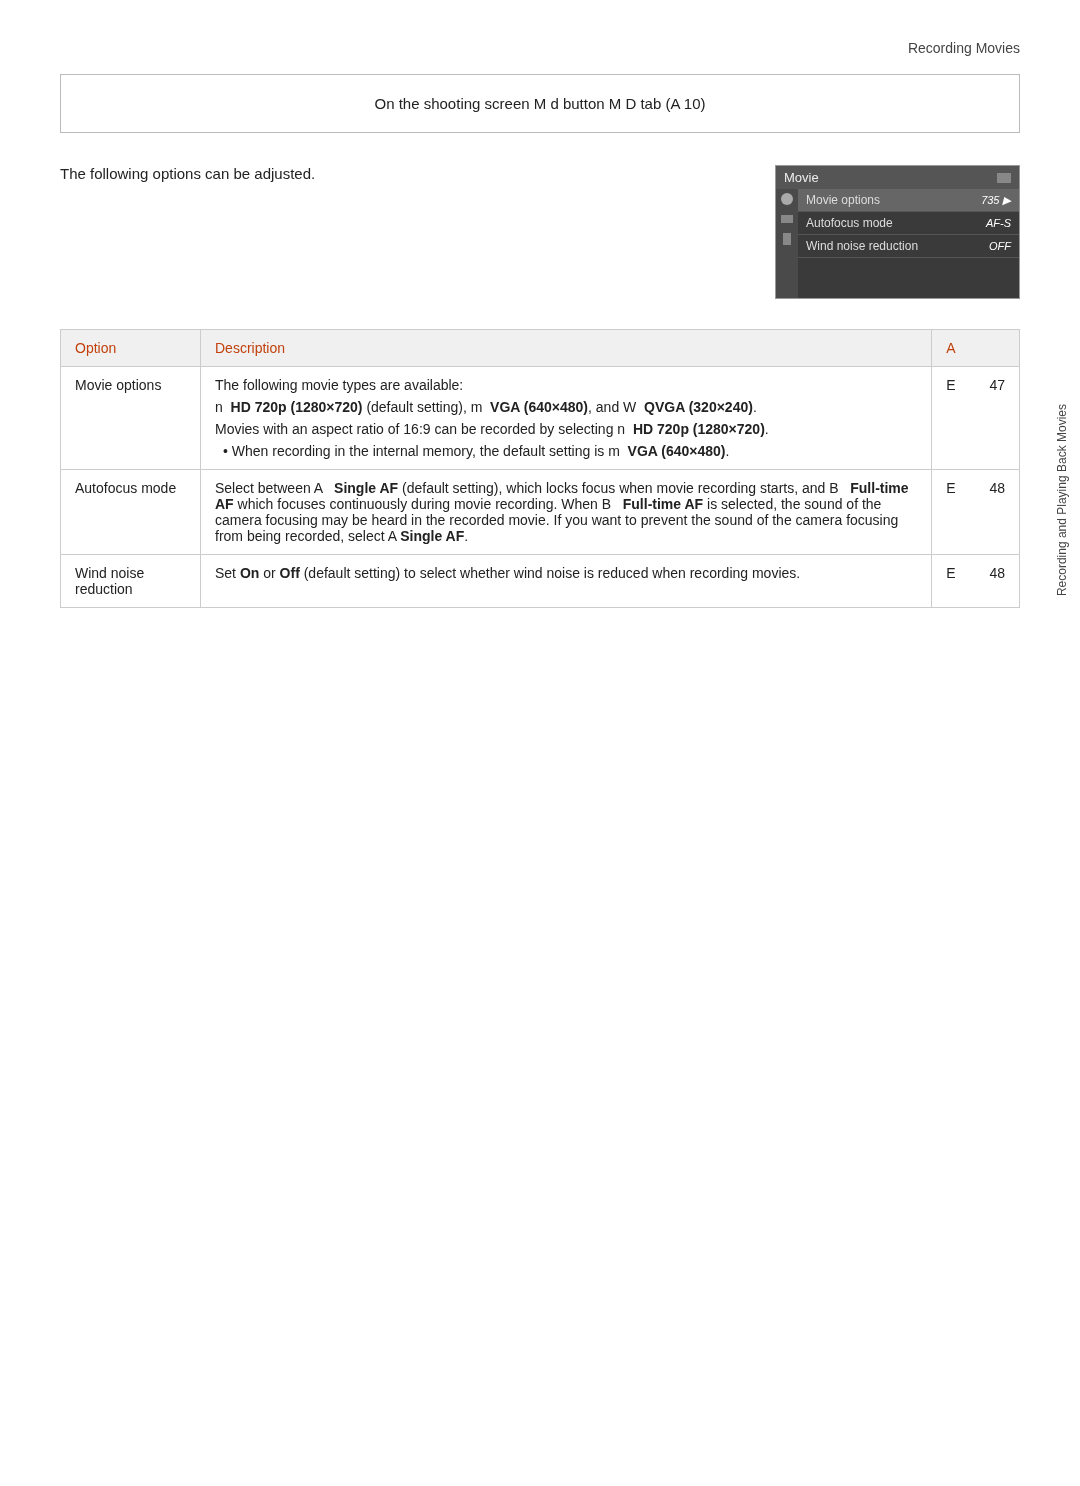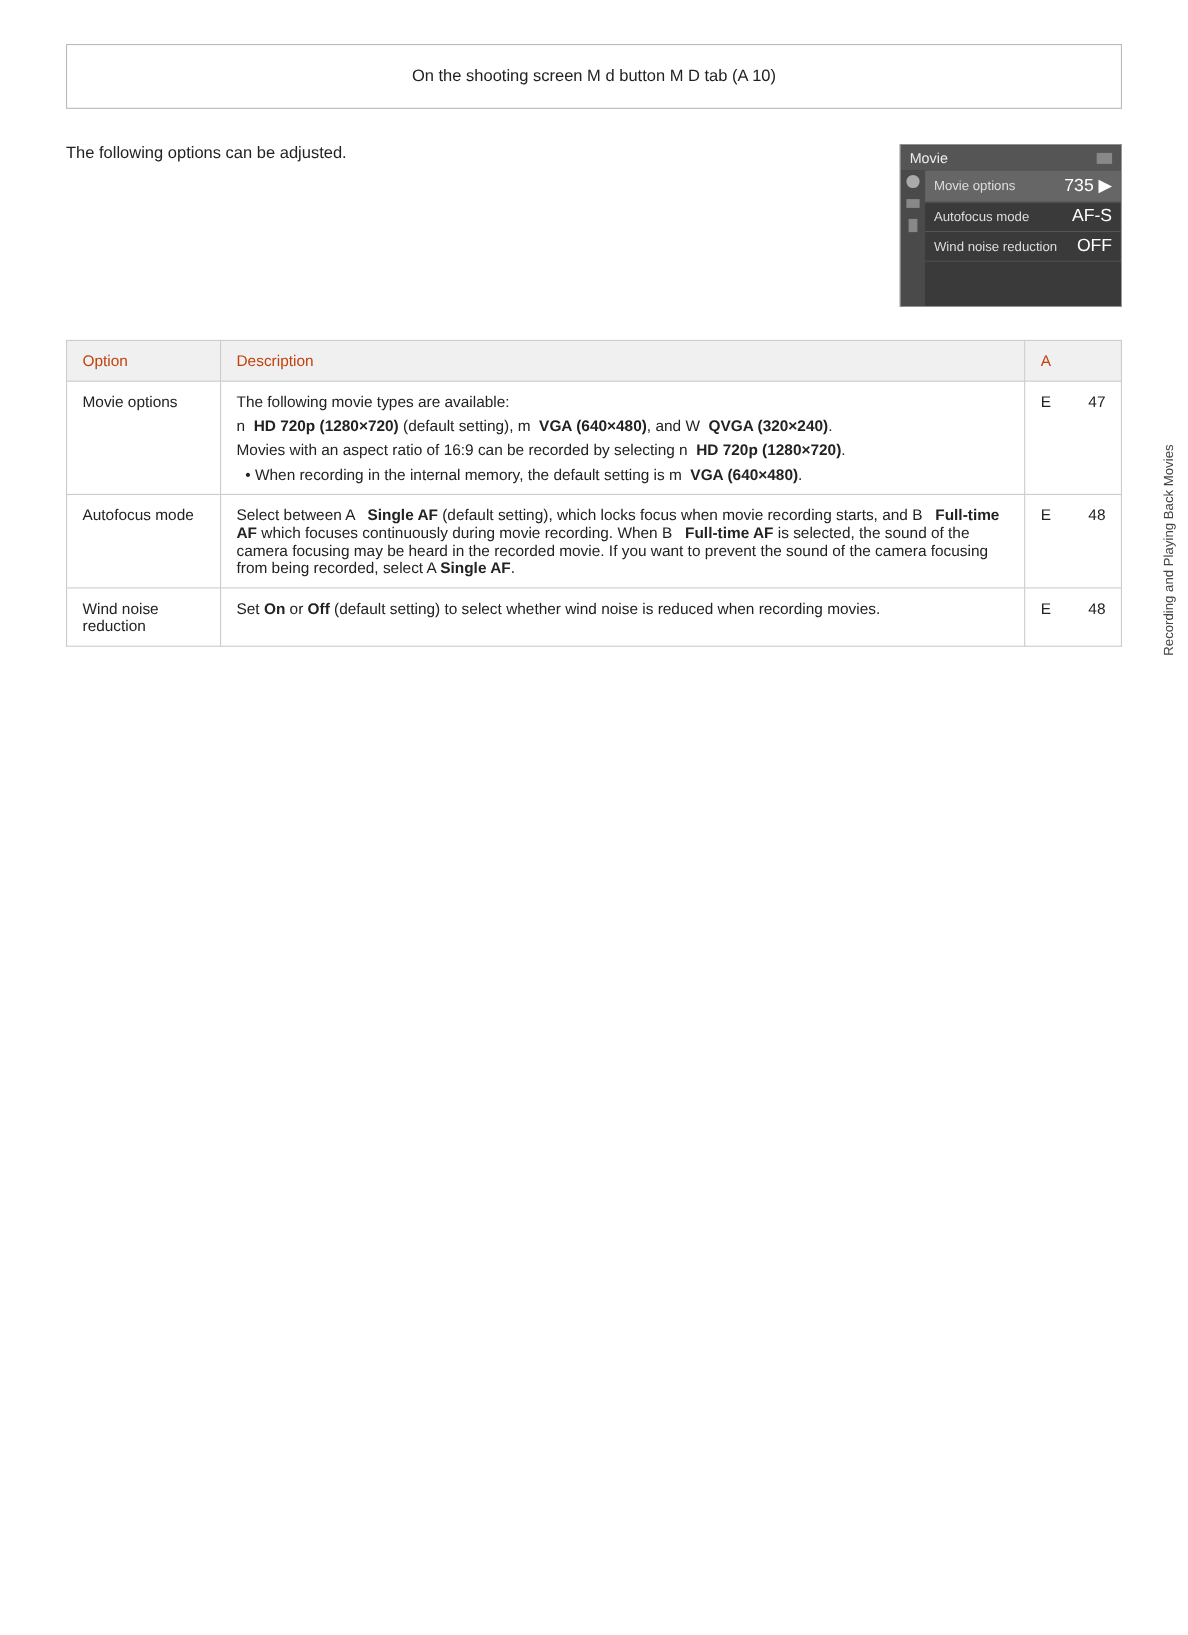--- a/index.html
+++ b/index.html
@@ -44,21 +44,21 @@
       margin-bottom: 30px;
     }
     .intro-text {
       font-size: 15px;
       flex: 1;
     }
     
     .camera-menu {
       border: 1px solid #999;
       background: #3a3a3a;
-      width: 202px;
+      width: 245px;
       flex-shrink: 0;
       font-size: 12px;
       color: #eee;
       margin-top: 0;
     }
     .camera-menu-title {
       background: #555;
       padding: 4px 8px;
       font-size: 13px;
       display: flex;
@@ -80,21 +80,22 @@
       font-size: 12px;
     }
     .camera-menu-row.highlighted {
       background: #666;
     }
     .camera-menu-row .row-label {
       color: #ddd;
     }
     .camera-menu-row .row-value {
       color: #fff;
-      font-size: 16px;
+      font-size: 11px;
+      font-style: italic;
     }
 
     
     .data-table {
       width: 100%;
       border-collapse: collapse;
       margin-top: 10px;
     }
     .data-table th, .data-table td {
       border: 1px solid #ccc;
@@ -168,20 +169,23 @@
       font-size: 14px;
       margin-left: 26px;
     }
   </style>
 </head>
 <body>
 
 <div class="page">
 
   
+  <div class="page-header">
+    <span>Recording Movies</span>
+  </div>
 
   
 
   
   <div class="shooting-screen-box">
     <span>On the shooting screen M d      button M D  tab (A   10)</span>
   </div>
 
   
   <div class="intro-section">

